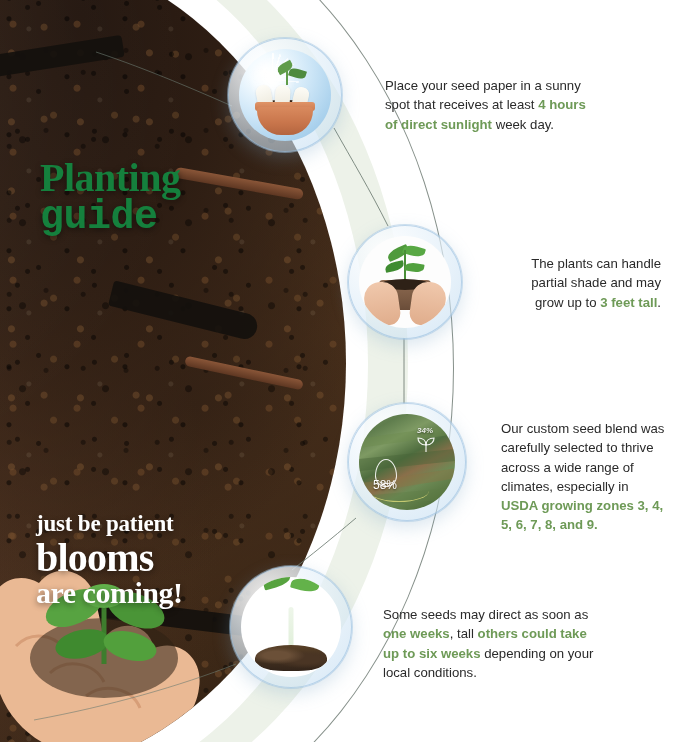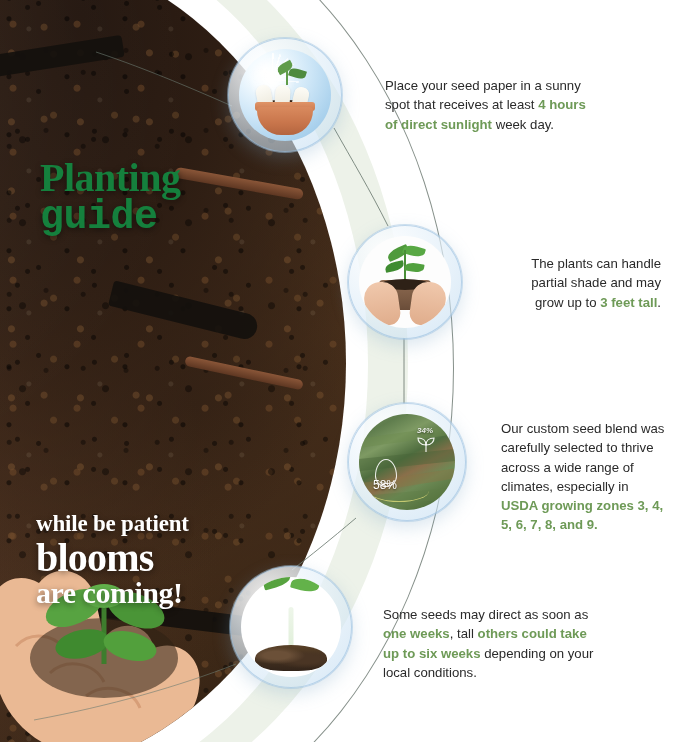--- a/index.html
+++ b/index.html
@@ -367,21 +367,21 @@
       <ellipse cx="150" cy="128" rx="20" ry="12" fill="#63b34c"></ellipse>
     </svg>
   </div>
 
   <div class="title-block">
     <span class="l1">Planting</span>
     <span class="l2">guide</span>
   </div>
 
   <div class="tagline">
-    <div class="tag-small">while be patient</div>
+    <div class="tag-small">just be patient</div>
     <div class="tag-big">blooms</div>
     <div class="tag-mid">are coming!</div>
   </div>
 
   <svg class="connector" style="left:0;top:0;width:679px;height:742px;" viewBox="0 0 679 742">
     <path d="M334 128 C352 160 370 190 388 226" fill="none" stroke="#6d7b72" stroke-width="1" opacity=".85"></path>
     <path d="M404 338 C404 360 404 382 404 404" fill="none" stroke="#6d7b72" stroke-width="1" opacity=".85"></path>
     <path d="M356 518 C330 540 310 556 292 570" fill="none" stroke="#6d7b72" stroke-width="1" opacity=".85"></path>
     <path d="M232 106 C200 92 150 70 96 52" fill="none" stroke="#6d7b72" stroke-width="1" opacity=".6"></path>
     <path d="M236 664 C180 686 110 706 34 720" fill="none" stroke="#6d7b72" stroke-width="1" opacity=".6"></path>

